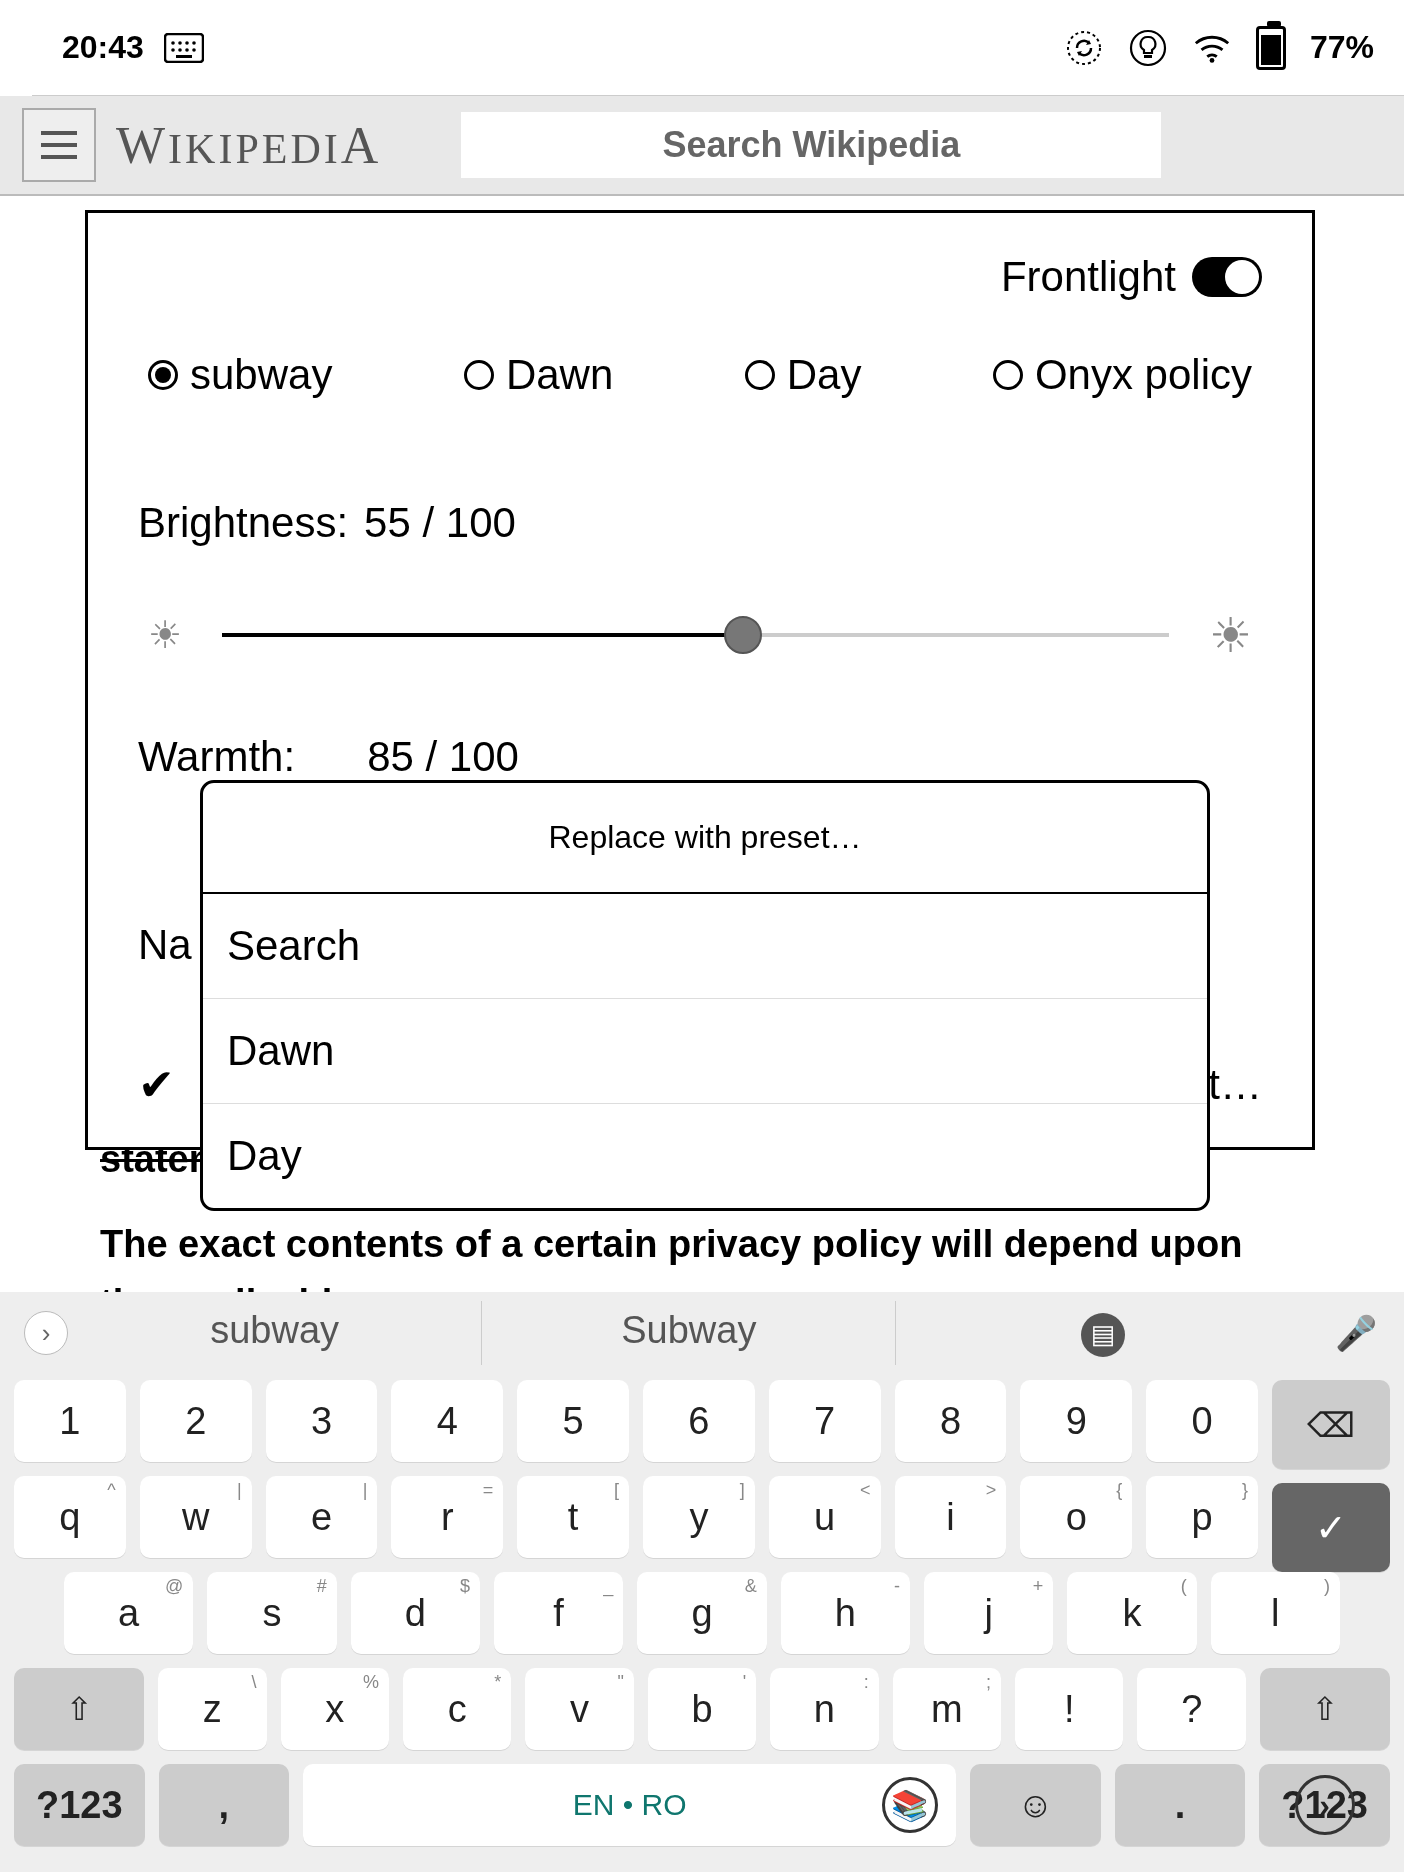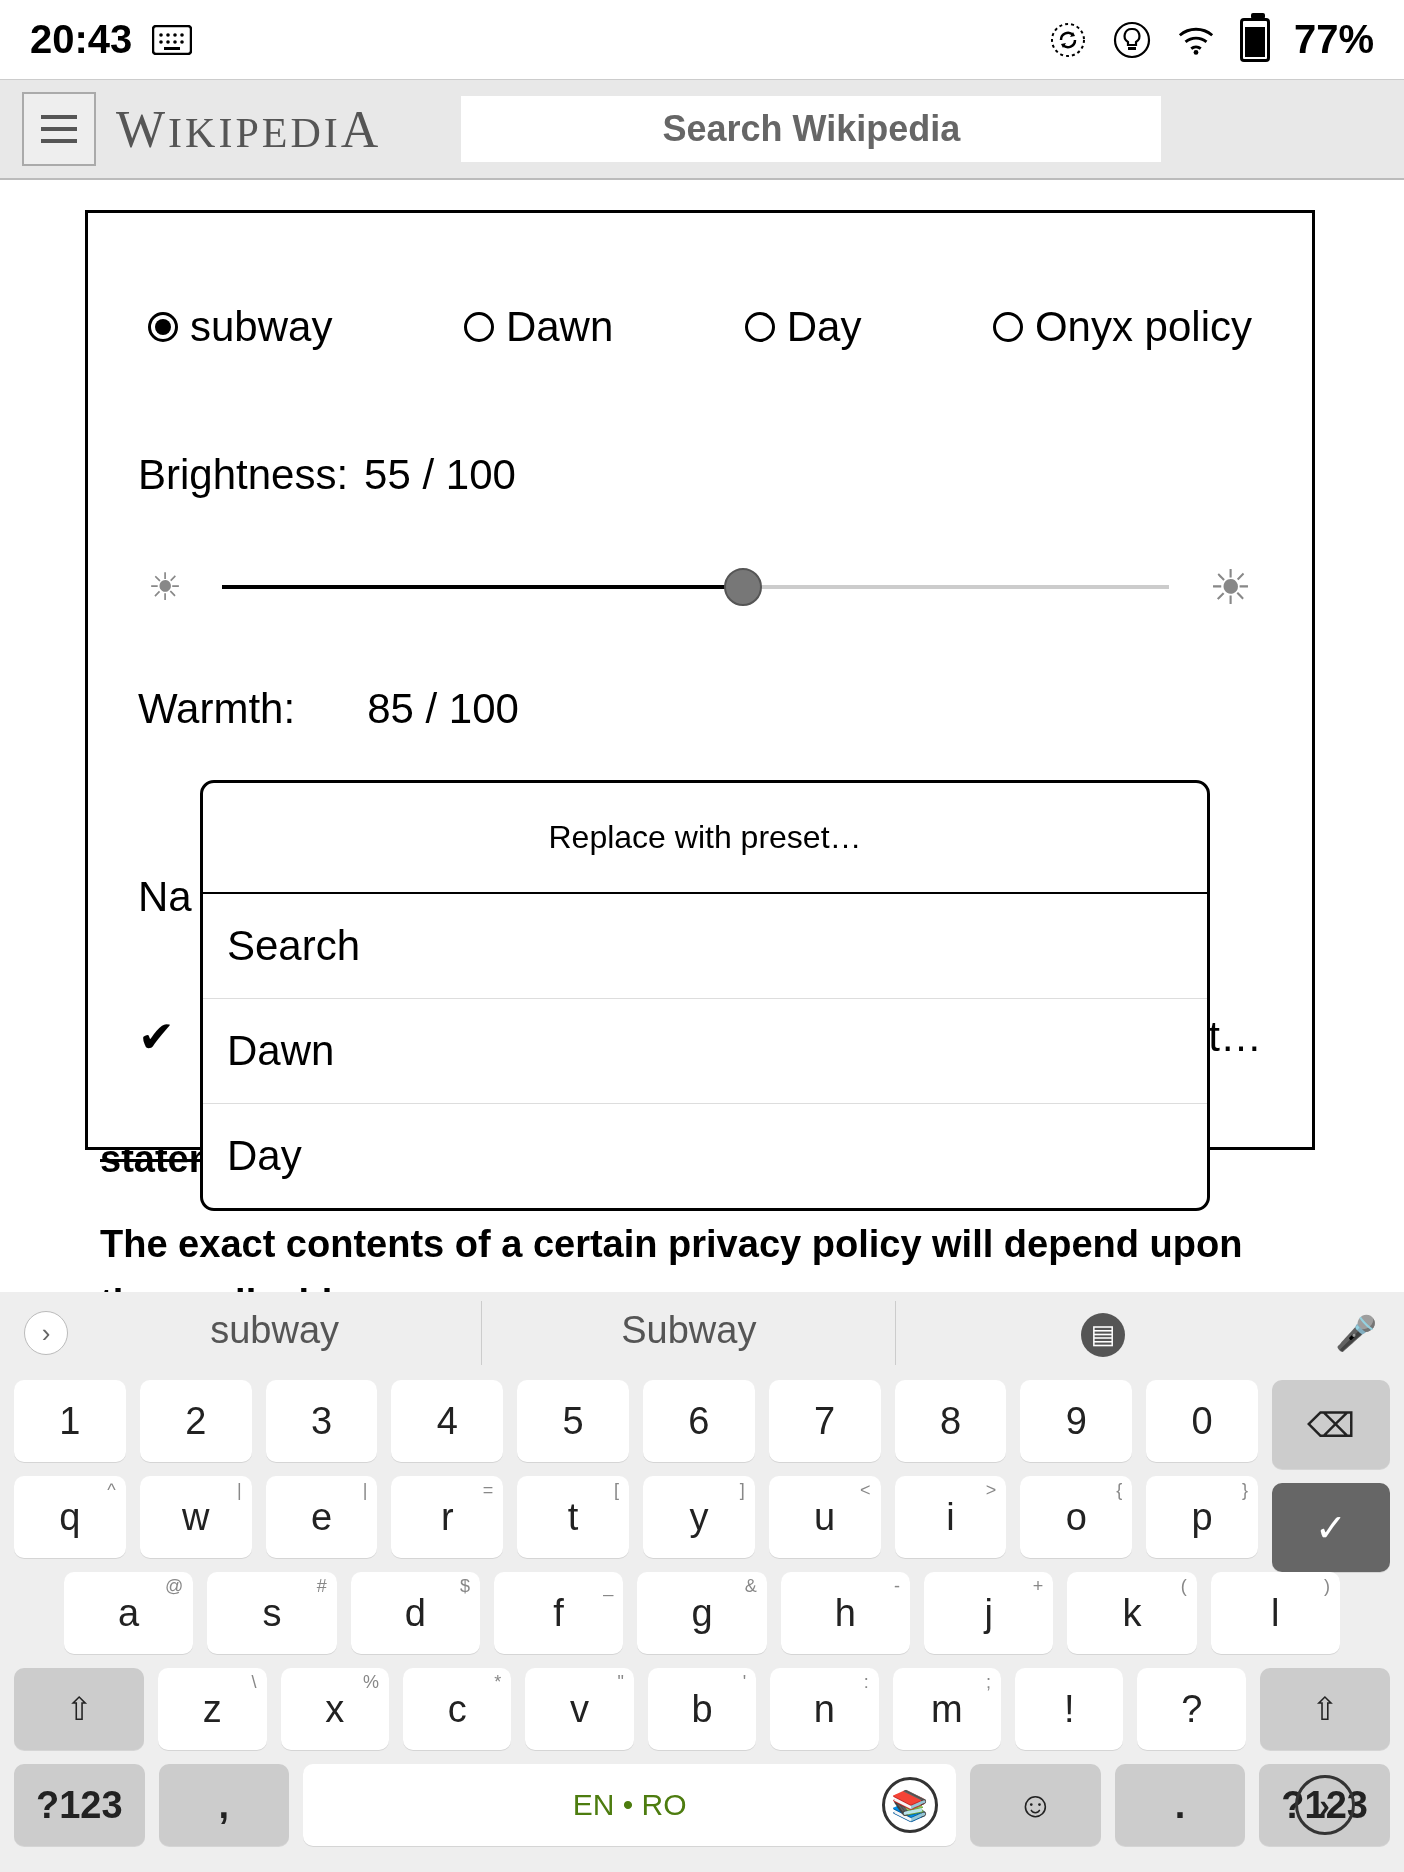--- a/index.html
+++ b/index.html
@@ -8,27 +8,28 @@
     height: 1872px;
     font-family: Arial, Helvetica, sans-serif;
     background: #fff;
     overflow: hidden;
     position: relative;
     transform-origin: top left;
   }
 
   
   .status-bar {
-    height: 80px;
+    height: 96px;
     display: flex;
     align-items: center;
     padding: 0 30px;
-    font-size: 40px;
+    font-size: 32px;
     font-weight: 600;
     border-bottom: 1px solid #ccc;
+    margin-left: 32px;
   }
   .status-left { display: flex; align-items: center; gap: 20px; }
   .status-right { margin-left: auto; display: flex; align-items: center; gap: 24px; }
   .status-icon { width: 40px; height: 40px; display: inline-flex; align-items: center; justify-content: center; }
   .battery {
     width: 30px; height: 44px; border: 3px solid #000; border-radius: 4px;
     position: relative; display: inline-block;
   }
   .battery::before {
     content: ""; position: absolute; top: -8px; left: 8px; width: 14px; height: 6px;
@@ -209,21 +210,21 @@
   }
   .key .sup {
     position: absolute; top: 4px; right: 10px;
     font-size: 18px; color: #888;
   }
   .key.enter {
     background: #666; color: #fff;
     height: 178px;
   }
   .key.backspace { background: #ccc; font-size: 34px; }
-  .spacebar { flex: 5; font-size: 30px; color: #4d7c0f; position: relative; }
+  .spacebar { flex: 5; font-size: 30px; color: #0f766e; position: relative; }
   .space-book {
     position: absolute; right: 18px; top: 50%;
     transform: translateY(-50%);
     width: 56px; height: 56px; border: 3px solid #333; border-radius: 50%;
     display: flex; align-items: center; justify-content: center; font-size: 30px;
   }
   .emoji-key { background: #ccc; font-size: 36px; }
   .key.sym { background: #ccc; font-weight: bold; }
   .key.shift { background: #ccc; font-size: 32px; }
   .next-kb {
@@ -305,20 +306,24 @@
     <span>Search Wikipedia</span>
   </div>
 </div>
 
 <div class="article">
   <p class="strike"><span>statements, which tend to be more detailed and specific.</span></p>
   <p><span>The exact contents of a certain privacy policy will depend upon the applicable</span></p>
 </div>
 
 <div class="frontlight-dialog">
+  <div class="fl-top">
+    <span class="fl-top-label">Frontlight</span>
+    <div class="toggle"></div>
+  </div>
   <div class="radio-row">
     <div class="radio-opt">
       <span class="radio-circle sel"></span>
       <span>subway</span>
     </div>
     <div class="radio-opt">
       <span class="radio-circle"></span>
       <span>Dawn</span>
     </div>
     <div class="radio-opt">

